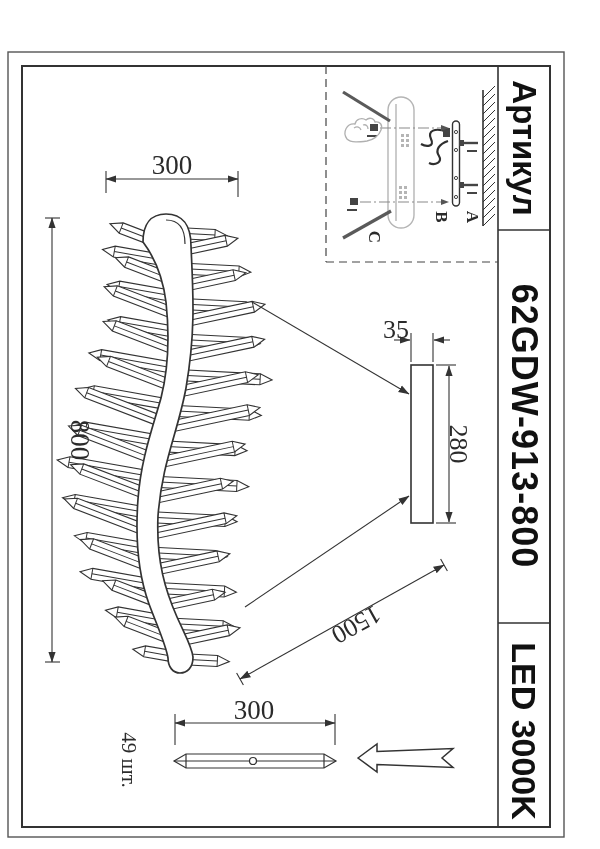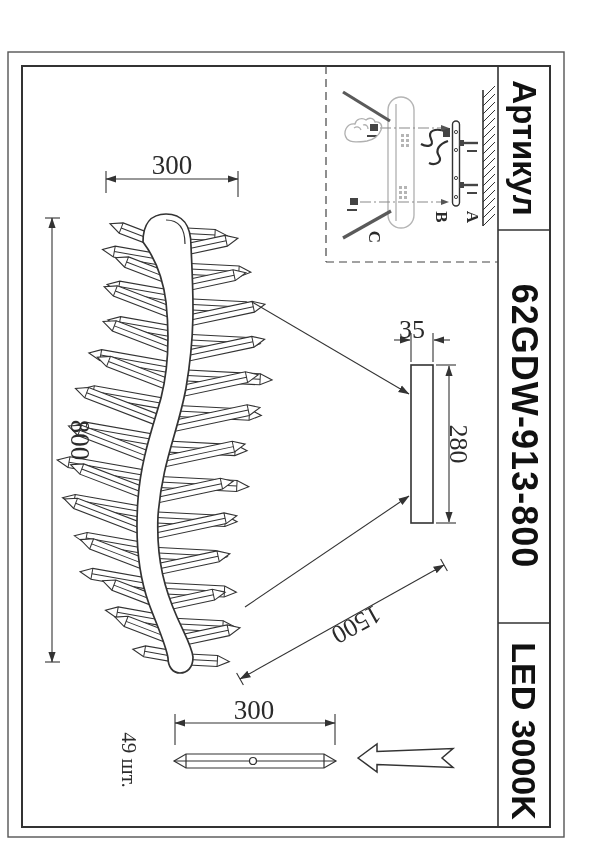--- a/index.html
+++ b/index.html
@@ -430,21 +430,21 @@
     <line x1="186" y1="754" x2="186" y2="768"></line>
     <line x1="324" y1="754" x2="324" y2="768"></line>
     <circle cx="253" cy="761" r="3.5" fill="#fff"></circle>
   </g>
 
   <polygon points="358,758 377,744 377,751.5 453,748.5 442,758 453,767.5 377,764.5 377,772" fill="#fff" stroke="#333" stroke-width="1.5"></polygon>
 </svg>
 
 <div class="txt dim" style="left:172px;top:165px;">300</div>
 <div class="txt dim rot90" style="left:79px;top:440px;">800</div>
-<div class="txt dim-sm" style="left:412px;top:330px;">35</div>
+<div class="txt dim-sm" style="left:396px;top:330px;">35</div>
 <div class="txt dim-sm rot90" style="left:458px;top:444px;">280</div>
 <div class="txt dim-sm rot151" style="left:356px;top:624px;">1500</div>
 <div class="txt dim" style="left:254px;top:710px;">300</div>
 <div class="txt count rot90" style="left:128px;top:760px;">49 шт.</div>
 
 <div class="txt inset-label rot90" style="left:472px;top:217px;">A</div>
 <div class="txt inset-label rot90" style="left:441px;top:217px;">B</div>
 <div class="txt inset-label rot90" style="left:374px;top:237px;">C</div>
 
 <div class="txt panel-text panel-title rot90" style="left:524px;top:148px;">Артикул</div>

